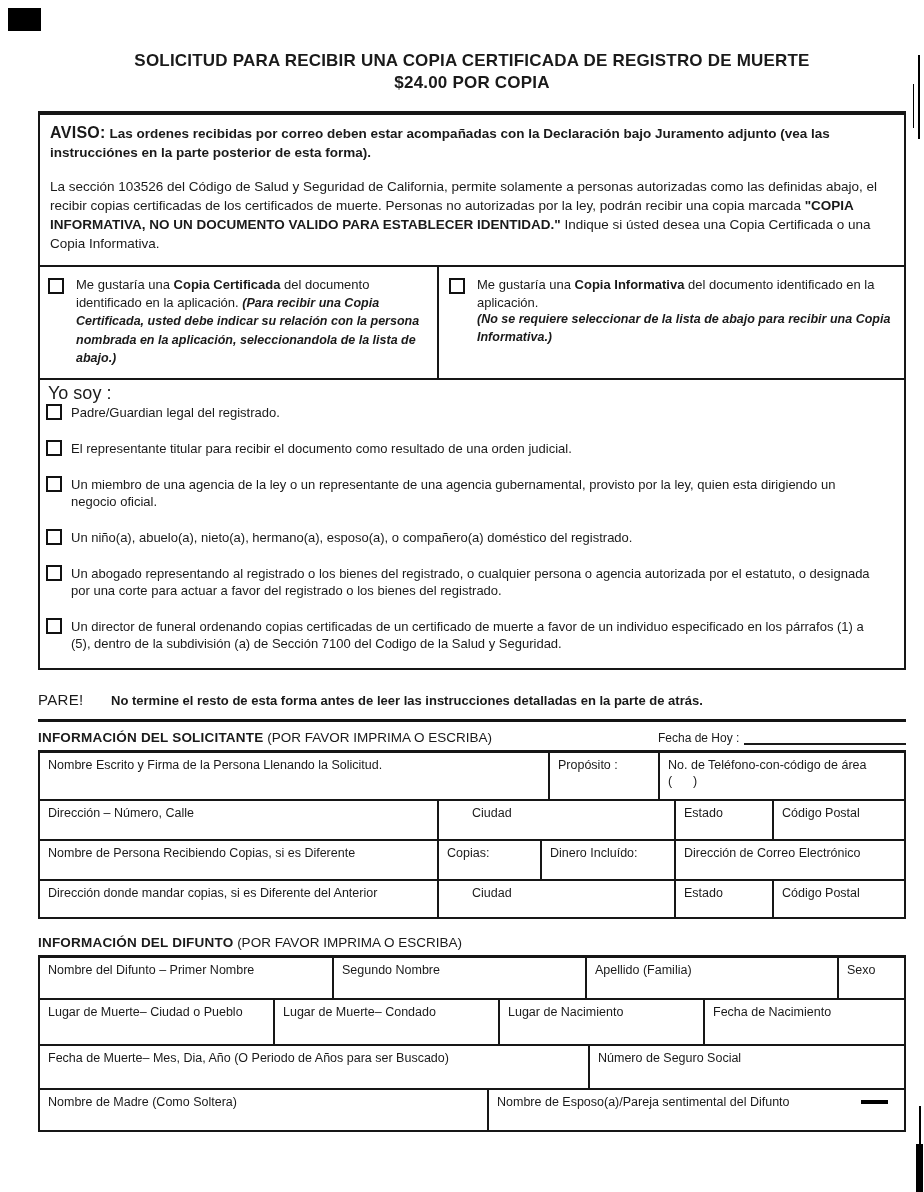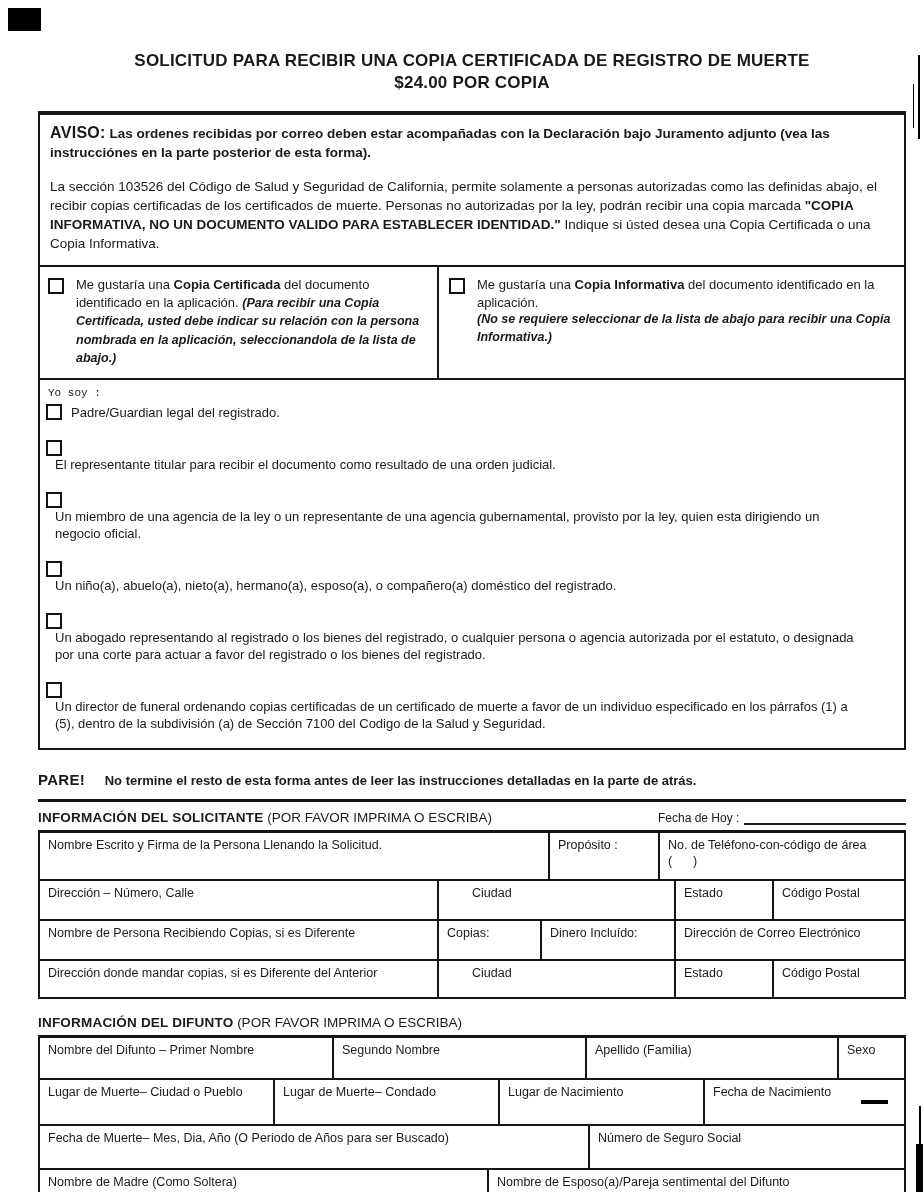--- a/index.html
+++ b/index.html
@@ -39,29 +39,29 @@
   .option { padding: 9px 8px 10px 10px; display: flex; align-items: flex-start; }
   .option-left  { width: 399px; border-right: 2px solid #161616; padding-left: 8px; }
   .option-right { flex: 1; }
   .option-text { font-size: 13px; line-height: 17.5px; margin-left: 12px; }
   .checkbox {
     flex: 0 0 auto; width: 16px; height: 16px;
     border: 2px solid #111; background: #fff; display: inline-block; margin-top: 2px;
   }
 
   .yosoy { border-top: 2px solid #161616; padding: 5px 10px 16px 6px; }
-  .yosoy-label { font-size: 11px; line-height: 16px; padding-left: 2px; font-family: Liberation Mono, monospace; }
+  .yosoy-label { font-size: 18px; line-height: 16px; padding-left: 2px; }
   .yosoy-item { display: flex; align-items: flex-start; margin-top: 16px; font-size: 13px; line-height: 17px; }
   .yosoy-item.first { margin-top: 3px; }
-  .yosoy-item.gap { margin-top: 19px; flex-direction: column; }
+  .yosoy-item.gap { margin-top: 19px; }
   .yosoy-item .checkbox { margin-top: 0; }
   .yosoy-item .item-text { margin-left: 9px; max-width: 810px; }
 
   .pare { margin-top: 21px; font-size: 13px; }
-  .pare-label { font-weight: bold; font-size: 15px; letter-spacing: 0.3px; margin-right: 16px; }
+  .pare-label { font-weight: normal; font-size: 15px; letter-spacing: 0.3px; margin-right: 24px; }
   .pare-text { font-weight: bold; }
 
   .hr { margin-top: 11px; height: 3px; background: #141414; }
 
   .sec-head { display: flex; justify-content: space-between; align-items: flex-end; font-size: 13.5px; margin-top: 8px; }
   .sec-head .head-left .b { letter-spacing: 0.2px; }
   .fecha { font-size: 12px; display: flex; align-items: center; width: 248px; }
   .blankline { display: inline-block; flex: 1; border-bottom: 2px solid #1a1a1a; height: 14px; margin-left: 5px; }
 
   .ftable { margin-top: 5px; border: 2px solid #161616; border-top-width: 3px; }

